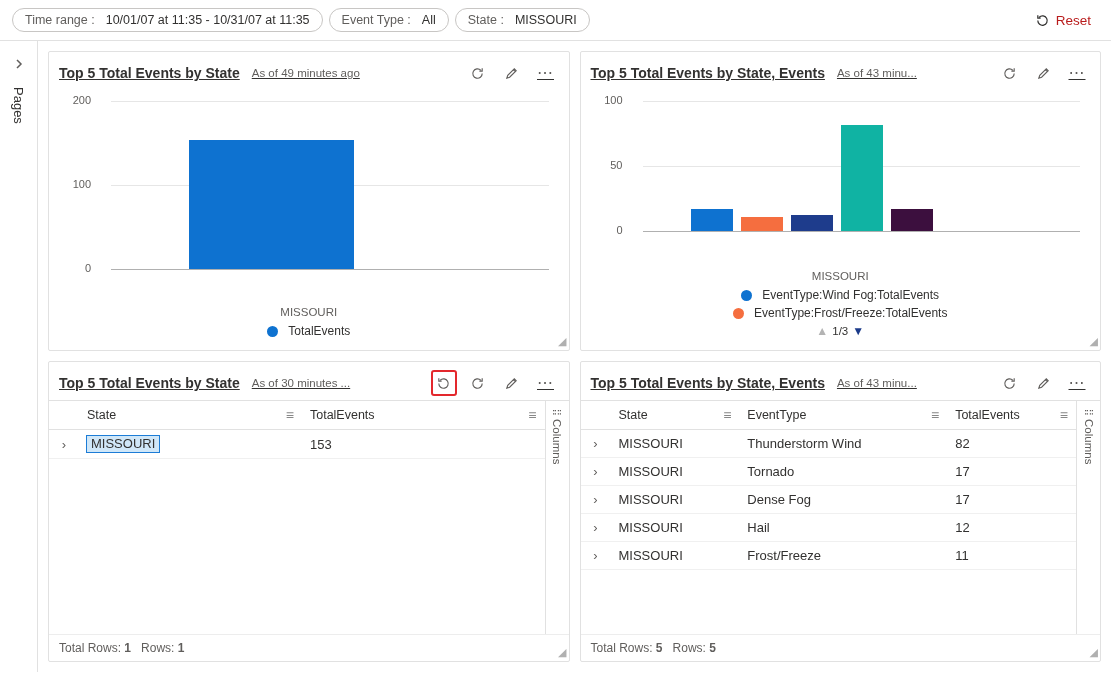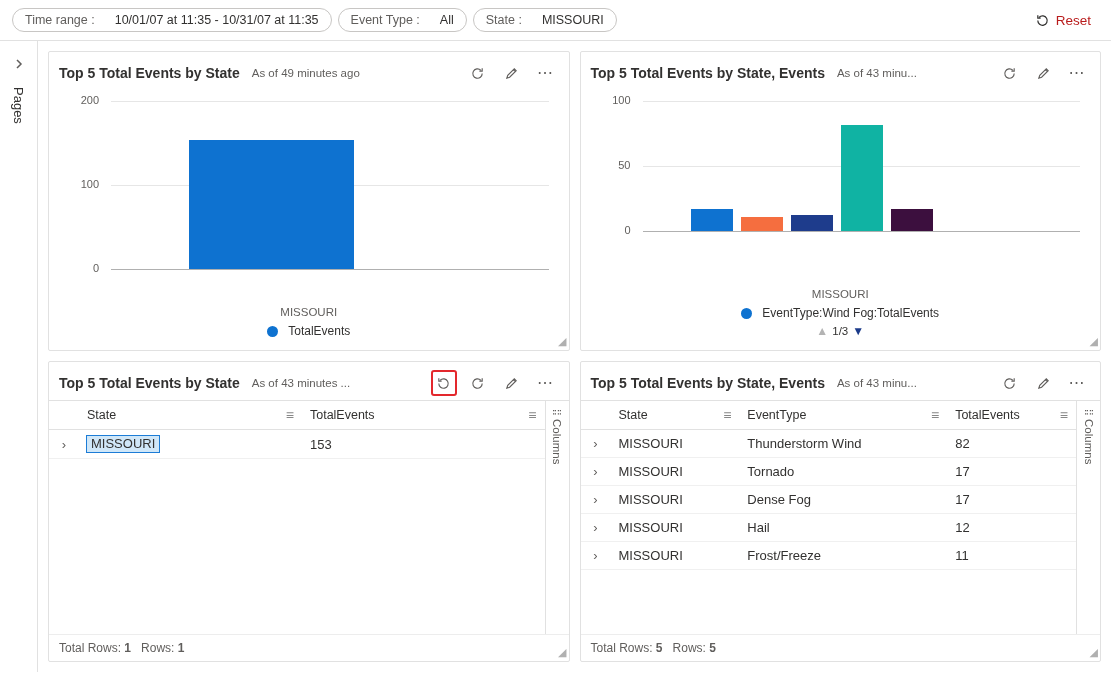--- a/index.html
+++ b/index.html
@@ -1,38 +1,38 @@
 <!DOCTYPE html>
 <html><head>
 <meta charset="utf-8">
 <style>
 * { box-sizing: border-box; margin: 0; padding: 0; }
 body { font-family: "Segoe UI", Arial, sans-serif; font-size: 13px; color: #323130; background: #fff; width: 1111px; height: 673px; overflow: hidden; }
 .top-bar { display: flex; align-items: center; padding: 8px 12px; border-bottom: 1px solid #e1e1e1; gap: 6px; }
 .filter-pill { border: 1px solid #c8c6c4; border-radius: 16px; padding: 4px 12px; font-size: 12.5px; display: inline-flex; align-items: center; }
 .filter-pill .label { color: #605e5c; }
-.filter-pill .val { margin-left: 20px; }
+.filter-pill .val { margin-left: 11px; }
 .reset-btn { margin-left: auto; display: inline-flex; align-items: center; gap: 6px; font-size: 13.5px; color: #b91c1c; cursor: pointer; padding: 4px 8px; }
 .main { display: flex; height: calc(673px - 42px); }
 .left-rail { width: 38px; border-right: 1px solid #e1e1e1; display: flex; flex-direction: column; align-items: center; padding-top: 16px; gap: 14px; }
 .chevron-icon { font-size: 14px; color: #605e5c; cursor: pointer; }
 .rail-label { writing-mode: vertical-lr; font-size: 13px; color: #323130; }
 .grid { flex: 1; padding: 10px; display: grid; grid-template-columns: 1fr 1fr; grid-template-rows: 300px 1fr; gap: 10px; }
 .tile { border: 1px solid #e1e1e1; border-radius: 2px; background: #fff; display: flex; flex-direction: column; position: relative; }
-.tile-header { display: flex; align-items: center; padding: 8px 10px 4px 10px; gap: 8px; }
+.tile-header { display: flex; align-items: center; padding: 8px 10px 4px 10px; gap: 8px; text-decoration: underline; }
 .tile-title { font-weight: 600; font-size: 14px; }
 .asof { color: #605e5c; font-size: 11.5px; margin-left: 4px; white-space: nowrap; }
 .spacer { flex: 1; }
 .hicon { width: 26px; height: 26px; display: inline-flex; align-items: center; justify-content: center; color: #605e5c; cursor: pointer; border-radius: 3px; }
 .hicon.red-box { border: 2px solid #e3282d; }
 .hicon svg { width: 15px; height: 15px; }
 .more { font-size: 16px; line-height: 1; letter-spacing: 1px; }
 .chart-body { flex: 1; padding: 4px 10px 8px 10px; display: flex; flex-direction: column; }
 .chart-area { flex: 1; position: relative; }
-.yaxis-tick { position: absolute; left: 12px; font-size: 11px; color: #605e5c; text-align: right; width: 28px; }
+.yaxis-tick { position: absolute; left: 4px; font-size: 11px; color: #605e5c; text-align: right; width: 28px; }
 .grid-line { position: absolute; left: 52px; right: 10px; border-top: 1px solid #e6e6e6; }
 .axis-line { position: absolute; left: 52px; right: 10px; border-top: 1px solid #b0b0b0; }
 .bar { position: absolute; background: #0e72d0; }
 .xaxis-label { text-align: center; font-size: 11.5px; color: #605e5c; margin-top: 2px; }
 .legend { display: flex; flex-direction: column; align-items: center; gap: 4px; padding: 6px 0 4px 0; font-size: 12px; }
 .legend-row { display: flex; gap: 10px; align-items: center; }
 .dot { width: 11px; height: 11px; border-radius: 50%; display: inline-block; }
 .legend-pager { display: flex; align-items: center; gap: 4px; font-size: 11.5px; }
 .tri { font-size: 12px; }
 .tri.up { color: #b3b3b3; }
@@ -156,34 +156,38 @@
           <div class="bar" style="background:#1e3c8c; left:200px; width:42px; top:121px; height:16px;"></div>
           <div class="bar" style="background:#10b3a3; left:250px; width:42px; top:31px; height:106px;"></div>
           <div class="bar" style="background:#3c0f3e; left:300px; width:42px; top:115px; height:22px;"></div>
         </div>
         <div class="xaxis-label">MISSOURI</div>
         <div class="legend">
           <div class="legend-row">
             <span class="dot" style="background:#0e72d0"></span>
             <span>EventType:Wind Fog:TotalEvents</span>
           </div>
+          <div class="legend-row">
+            <span class="dot" style="background:#f56e3f"></span>
+            <span>EventType:Frost/Freeze:TotalEvents</span>
+          </div>
           <div class="legend-pager">
             <span class="tri up">▲</span>
             <span>1/3</span>
             <span class="tri down">▼</span>
           </div>
         </div>
       </div>
       <span class="resize-handle">◢</span>
     </div>
 
     <div class="tile">
       <div class="tile-header">
         <span class="tile-title">Top 5 Total Events by State</span>
-        <span class="asof">As of 43 minutes ...</span>
+        <span class="asof">As of 30 minutes ...</span>
         <span class="spacer"></span>
         <span class="hicon red-box">
             <svg viewBox="0 0 16 16">
               <path fill="none" stroke="#605e5c" stroke-width="1.2" d="M3 8a5 5 0 1 0 1.5-3.5M3 2.5v3h3"></path>
             </svg>
           </span>
         <span class="hicon">
             <svg viewBox="0 0 16 16">
               <path fill="none" stroke="#605e5c" stroke-width="1.2" d="M13 8a5 5 0 1 1-1.5-3.5M13 2.5v3h-3"></path>
             </svg>

